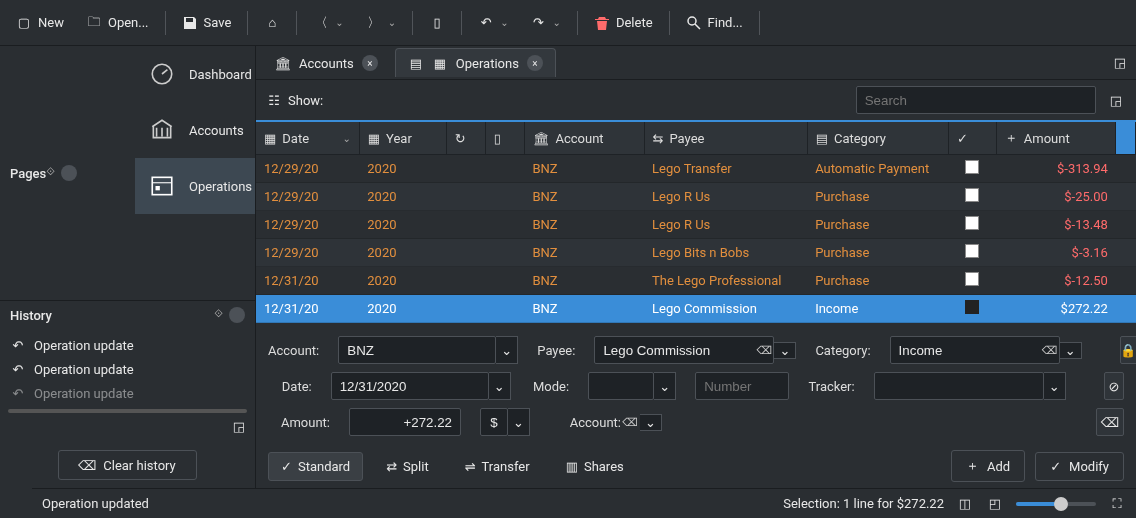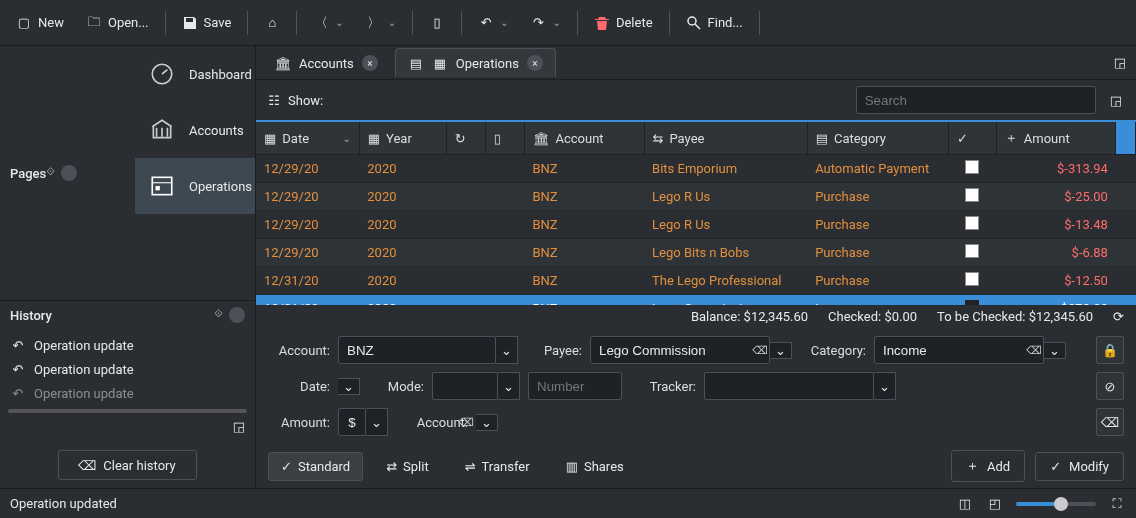--- a/index.html
+++ b/index.html
@@ -107,21 +107,21 @@
 .amt-pos { color: #fff; text-align: right; }
 tr.selected .amt-pos { color: #fff !important; }
 .chk-cell { text-align: center; }
 .chk-box { display: inline-block; width: 14px; height: 14px; border: 1px solid #888; background: #fff; }
 .chk-box.filled { background: #222; border-color: #222; }
 
 .status-line { display: flex; justify-content: flex-end; gap: 20px; padding: 4px 12px; font-size: 13px; }
 .status-line .refresh-ic { cursor: pointer; }
 
 .form-area { padding: 8px 12px; display: flex; flex-direction: column; gap: 8px; }
-.form-row { display: flex; align-items: center; gap: 8px; }
+.form-row { display: flex; align-items: center; gap: 19px; }
 .frm-label { width: 62px; text-align: right; color: #ddd; }
 .frm-input, .frm-select {
   height: 28px; background: #1e2226; border: 1px solid #4c5157;
   color: #e8e8e8; padding: 0 8px; border-radius: 2px;
 }
 .sel-wrap { position: relative; display: flex; }
 .sel-arrow {
   width: 22px; display: flex; align-items: center; justify-content: center;
   background: #1e2226; border: 1px solid #4c5157; border-left: none; cursor: pointer;
 }
@@ -142,21 +142,21 @@
 }
 .mode-btn.active { background: #3a3f44; border-color: #4c5157; }
 .mode-spacer { flex: 1; }
 .act-btn {
   display: flex; align-items: center; gap: 8px; padding: 6px 14px;
   border: 1px solid #4c5157; border-radius: 3px; cursor: pointer;
 }
 
 .statusbar {
   height: 30px; display: flex; align-items: center; padding: 0 10px;
-  border-top: 1px solid #1a1d20; gap: 12px; font-size: 13px;
+  border-top: 1px solid #1a1d20; gap: 12px; font-size: 13px; margin-left: 32px;
 }
 .statusbar .sb-spacer { flex: 1; }
 .sb-icon { width: 18px; height: 18px; cursor: pointer; display: flex; align-items: center; justify-content: center; }
 .zoom-slider { width: 80px; height: 4px; background: #4c5157; position: relative; border-radius: 2px; }
 .zoom-slider .zoom-fill { position: absolute; left: 0; top: 0; height: 100%; width: 50%; background: #3a8dd8; border-radius: 2px; }
 .zoom-slider .zoom-thumb { position: absolute; left: 48%; top: -5px; width: 14px; height: 14px; border-radius: 50%; background: #ccc; }
 
 .chev { font-size: 10px; color: #aaa; }
 .red-icon { color: #ff6b6b; }
 
@@ -409,21 +409,21 @@
             <th style="background:#3a8dd8"></th>
           </tr>
         </thead>
         <tbody id="ops-tbody">
             <tr class="data-row">
               <td>12/29/20</td>
               <td>2020</td>
               <td></td>
               <td></td>
               <td>BNZ</td>
-              <td>Bits Emporium</td>
+              <td>Lego Transfer</td>
               <td>Automatic Payment</td>
               <td class="chk-cell"><span class="chk-box"></span></td>
               <td class="amt-neg">$-313.94</td>
               <td></td>
             </tr>
             <tr class="data-row">
               <td>12/29/20</td>
               <td>2020</td>
               <td></td>
               <td></td>
@@ -448,21 +448,21 @@
             </tr>
             <tr class="data-row">
               <td>12/29/20</td>
               <td>2020</td>
               <td></td>
               <td></td>
               <td>BNZ</td>
               <td>Lego Bits n Bobs</td>
               <td>Purchase</td>
               <td class="chk-cell"><span class="chk-box"></span></td>
-              <td class="amt-neg">$-6.88</td>
+              <td class="amt-neg">$-3.16</td>
               <td></td>
             </tr>
             <tr class="data-row">
               <td>12/31/20</td>
               <td>2020</td>
               <td></td>
               <td></td>
               <td>BNZ</td>
               <td>The Lego Professional</td>
               <td>Purchase</td>
@@ -480,26 +480,20 @@
               <td>Income</td>
               <td class="chk-cell"><span class="chk-box filled"></span></td>
               <td class="amt-pos">$272.22</td>
               <td></td>
             </tr>
           </tbody>
       </table>
 
     </div>
 
-    <div class="status-line">
-      <span>Balance: $12,345.60</span>
-      <span>Checked: $0.00</span>
-      <span>To be Checked: $12,345.60</span>
-      <span class="refresh-ic">⟳</span>
-    </div>
 
     <div class="form-area">
       <div class="form-row">
         <span class="frm-label">Account:</span>
         <div class="sel-wrap">
             <input class="frm-input" style="width: 158px;" value="BNZ">
             <span class="sel-arrow">⌄</span>
           </div>
         <span class="frm-label" style="width:56px">Payee:</span>
         <div class="sel-wrap input-with-clear">
@@ -514,40 +508,42 @@
             <span class="sel-arrow">⌄</span>
           </div>
         <div style="flex:1"></div>
         <div class="side-btn">
             <span>🔒</span>
           </div>
       </div>
       <div class="form-row">
         <span class="frm-label">Date:</span>
         <div class="sel-wrap">
+            <input class="frm-input" style="width: 158px;" value="12/31/2020">
             <span class="sel-arrow">⌄</span>
           </div>
         <span class="frm-label" style="width:56px">Mode:</span>
         <div class="sel-wrap">
             <input class="frm-input" style="width: 66px;">
             <span class="sel-arrow">⌄</span>
           </div>
         <input class="frm-input" style="width: 94px;" placeholder="Number">
         <span class="frm-label" style="width:66px">Tracker:</span>
         <div class="sel-wrap">
             <input class="frm-input" style="width: 170px;">
             <span class="sel-arrow">⌄</span>
           </div>
         <div style="flex:1"></div>
         <div class="side-btn">
             <span>⊘</span>
           </div>
       </div>
       <div class="form-row">
         <span class="frm-label">Amount:</span>
+        <input class="frm-input" style="width: 112px; text-align: right;" value="+272.22">
         <div class="sel-wrap">
             <input class="frm-input" style="width: 28px; text-align: center;" value="$">
             <span class="sel-arrow">⌄</span>
           </div>
         <span class="frm-label" style="width:72px">Account:</span>
         <div class="sel-wrap input-with-clear">
             <span class="clear-x">⌫</span>
             <span class="sel-arrow">⌄</span>
           </div>
         <div style="flex:1"></div>
@@ -583,20 +579,21 @@
           <span>✓</span>
           <span>Modify</span>
         </div>
     </div>
   </div>
 </div>
 
 <div class="statusbar">
   <span>Operation updated</span>
   <span class="sb-spacer"></span>
+  <span>Selection: 1 line for $272.22</span>
   <span class="sb-icon">◫</span>
   <span class="sb-icon">◰</span>
   <div class="zoom-slider">
     <div class="zoom-fill"></div>
     <div class="zoom-thumb"></div>
   </div>
   <span class="sb-icon">⛶</span>
 </div>
 
 </body></html>

